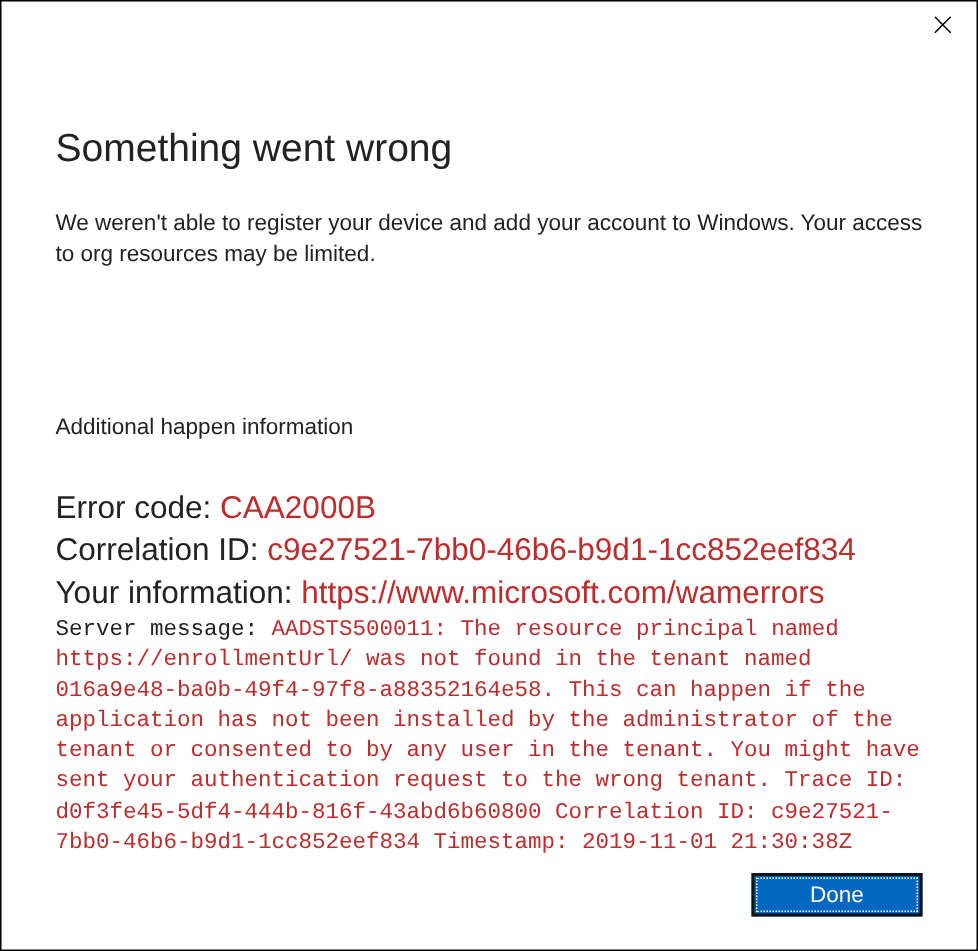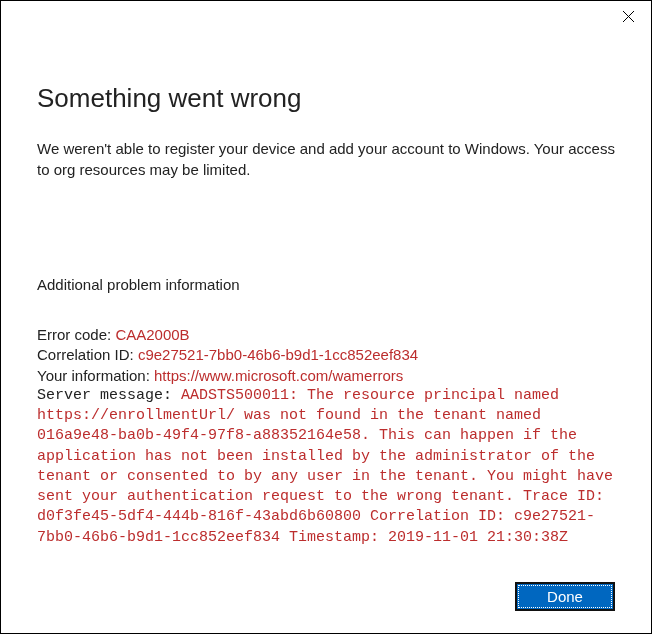--- a/index.html
+++ b/index.html
@@ -45,21 +45,21 @@
     line-height: 1.4;
     margin: 0 0 14px 0;
   }
   .section-gap { height: 82px; }
   .subheading {
     font-size: 15px;
     color: #222;
     margin: 0 0 32px 0;
   }
   .info-line {
-    font-size: 15px;
+    font-size: 21px;
     line-height: 1.35;
     color: #222;
   }
   .red { color: #bc2d2d; }
   .server-msg {
     font-size: 15px;
     line-height: 1.35;
     font-family: Liberation Mono, monospace;
   }
   .button-row {
@@ -68,21 +68,21 @@
     right: 36px;
   }
   .done-btn {
     background: #0067c0;
     color: #fff;
     border: 2px solid #111;
     outline: 1px dotted #fff;
     outline-offset: -4px;
     font-size: 15px;
     padding: 4px 0;
-    width: 100px;
+    width: 114px;
     text-align: center;
     cursor: pointer;
     font-family: inherit;
   }
 </style>
 </head>
 <body>
 
 <div class="titlebar">
   <div class="close-btn">
@@ -92,21 +92,21 @@
       </svg>
   </div>
 </div>
 
 <div class="content">
   <h1 class="heading">Something went wrong</h1>
   <p class="body-text">We weren't able to register your device and add your account to Windows. Your access to org resources may be limited.</p>
 
   <div class="section-gap"></div>
 
-  <p class="subheading">Additional problem information</p>
+  <p class="subheading">Additional happen information</p>
 
   <div class="info-line">
     <span>Error code: </span><span class="red">CAA2000B</span>
   </div>
 
   <div class="info-line">
     <span>Correlation ID: </span><span class="red">c9e27521-7bb0-46b6-b9d1-1cc852eef834</span>
   </div>
 
 

